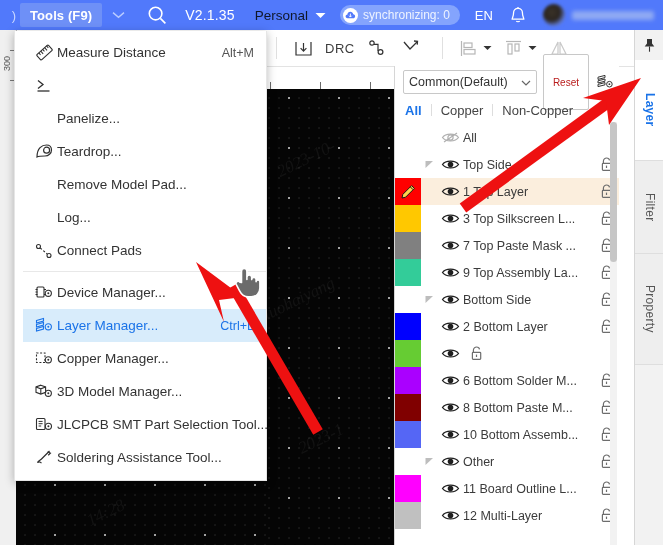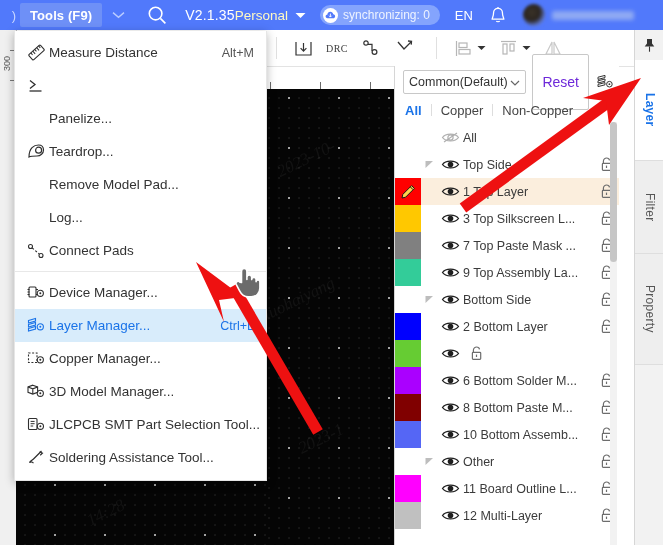--- a/index.html
+++ b/index.html
@@ -20,21 +20,21 @@
     display:flex;align-items:center;justify-content:flex-end;padding-right:2px;box-sizing:border-box;}
   .menu-btn{
     height:24px;background:#6e90f7;color:#fff;font-size:13px;font-weight:bold;
     display:flex;align-items:center;padding:0 10px;border-radius:2px;margin-left:2px;
     letter-spacing:.1px;
   }
   .chev{color:#b9cbff;font-size:11px;margin-left:10px;display:flex;align-items:center;}
   .chev svg{display:block;}
   .tb-search{margin-left:22px;display:flex;align-items:center;}
   .tb-ver{color:#ffffff;font-size:14px;margin-left:18px;letter-spacing:.2px;}
-  .tb-plan{color:#fef9c3;font-size:13.5px;margin-left:0;}
+  .tb-plan{color:#0f172a;font-size:13.5px;margin-left:20px;}
   .tb-plan-car{margin-left:7px;display:flex;align-items:center;}
   .sync-pill{
     margin-left:14px;height:20px;border-radius:10px;background:#84a4fd;
     display:flex;align-items:center;padding:0 10px 0 3px;color:#eef3ff;font-size:12px;
   }
   .sync-cloud{
     width:15px;height:15px;border-radius:50%;background:#ffffff;margin-right:5px;
     display:flex;align-items:center;justify-content:center;
   }
   .tb-lang{color:#fff;font-size:13px;margin-left:15px;font-weight:500;}
@@ -46,21 +46,21 @@
   .uname{width:82px;height:9px;border-radius:2px;background:#8fa9f3;filter:blur(2.2px);}
 
   
   .toolbar{
     position:absolute;left:267px;top:30px;width:396px;height:36px;
     background:#ffffff;border-bottom:1px solid #e3e3e3;display:flex;align-items:center;
   }
   .tsep{width:1px;height:22px;background:#e0e0e0;margin:0 9px;}
   .tbtn{height:24px;min-width:24px;display:flex;align-items:center;justify-content:center;
     margin:0 5px;color:#3c3c3c;}
-  .tbtn.txt{font-size:10px;font-family:Liberation Serif, serif;letter-spacing:.5px;}
+  .tbtn.txt{font-size:13px;font-family:Liberation Sans, sans-serif;letter-spacing:.5px;}
   .linesel{
     height:23px;border:1px solid #d0d0d0;border-radius:2px;display:flex;align-items:center;
     padding:0 6px;font-size:12.5px;color:#333;margin-left:6px;background:#fff;min-width:78px;
     justify-content:space-between;gap:8px;
   }
   .tbtn.dim{color:#b6b6b6;}
   .caret{font-size:9px;color:#444;}
 
   
   .canvas-wrap{position:absolute;left:0;top:30px;width:267px;height:515px;overflow:hidden;background:#fff;}
@@ -89,21 +89,21 @@
   .vtick{position:absolute;right:0;width:6px;height:1px;background:#7a7a7a;}
   .vlbl{position:absolute;font-size:9px;color:#5a5a5a;writing-mode:vertical-rl;transform:rotate(180deg);}
 
   .wm{position:absolute;color:rgba(255,255,255,.055);font-size:17px;font-style:italic;
      transform:rotate(-26deg);white-space:nowrap;pointer-events:none;font-family:"Liberation Serif",serif;}
 
   
   .menu{
     position:absolute;left:14px;top:31px;width:253px;background:#ffffff;
     box-shadow:0 2px 9px rgba(0,0,0,.28);border:1px solid #e6e6e6;border-top:none;
-    padding:5px 0 6px 0;box-sizing:border-box;z-index:40;
+    padding:5px 0 6px 8px;box-sizing:border-box;z-index:40;
   }
   .mitem{height:33px;display:flex;align-items:center;padding:0 12px 0 8px;box-sizing:border-box;
     font-size:13.5px;color:#333;cursor:default;position:relative;}
   .mitem.sel{background:#d8ecfb;color:#1a73e8;}
   .mico{width:26px;min-width:26px;display:flex;align-items:center;justify-content:center;color:#2f2f2f;}
   .mitem.sel .mico{color:#1a73e8;}
   .mlbl{flex:1;white-space:nowrap;}
   .mkey{font-size:12.5px;color:#555;margin-left:12px;}
   .mitem.sel .mkey{color:#1a73e8;}
   .msep{height:1px;background:#e8e8e8;margin:4px 0;}
@@ -111,21 +111,21 @@
   
   .rpanel{position:absolute;left:394px;top:66px;width:224px;height:479px;background:#fff;
     border-left:1px solid #d6d6d6;z-index:20;}
   .rp-top{height:32px;display:flex;align-items:center;padding:0 4px 0 8px;box-sizing:border-box;gap:6px;}
   .combo{
     height:22px;border:1px solid #c8c8c8;border-radius:2px;display:flex;align-items:center;
     padding:0 5px;font-size:12.5px;color:#333;flex:1;justify-content:space-between;background:#fff;
   }
   .reset{
     height:22px;border:1px solid #c8c8c8;border-radius:2px;display:flex;align-items:center;
-    justify-content:center;padding:16px 9px;font-size:14px;color:#6d28d9;background:#fff;
+    justify-content:center;padding:16px 9px;font-size:10px;color:#b91c1c;background:#fff;
   }
   .cfgico{width:20px;display:flex;align-items:center;justify-content:center;color:#333;}
   .rp-tabs{height:24px;display:flex;align-items:center;padding-left:8px;font-size:13px;color:#444;}
   .rp-tab{padding:0 9px;}
   .rp-tab.act{color:#1a73e8;font-weight:bold;padding-left:2px;}
   .vbar{width:1px;height:12px;background:#ddd;}
   .rp-list{position:absolute;left:0;top:58px;width:224px;height:421px;overflow:hidden;}
   .lrow{height:27px;display:flex;align-items:center;position:relative;font-size:12.5px;color:#3b3b3b;}
   .lrow.sel{background:#fbeedd;}
   .sw{width:26px;height:27px;min-width:26px;display:flex;align-items:center;justify-content:center;}

